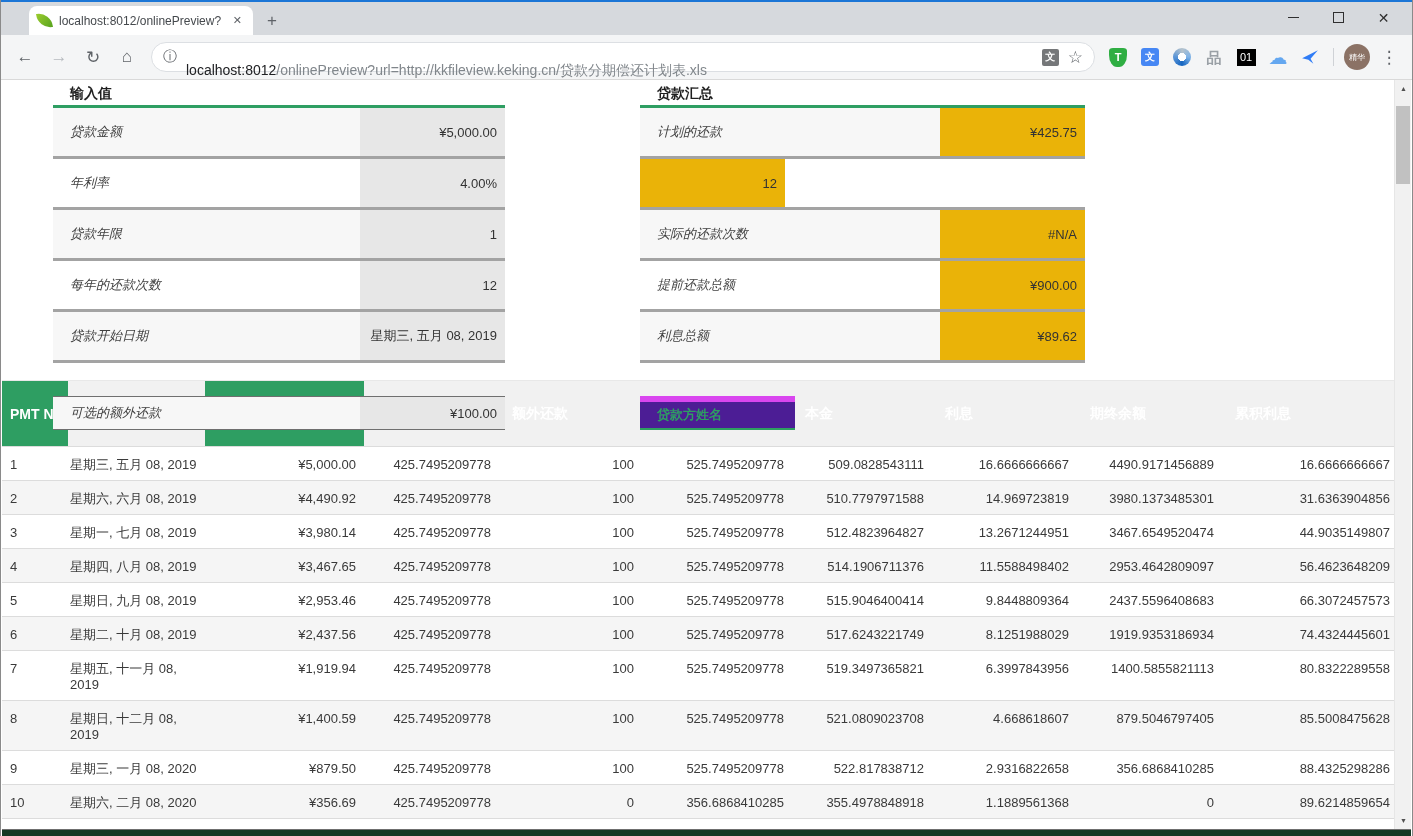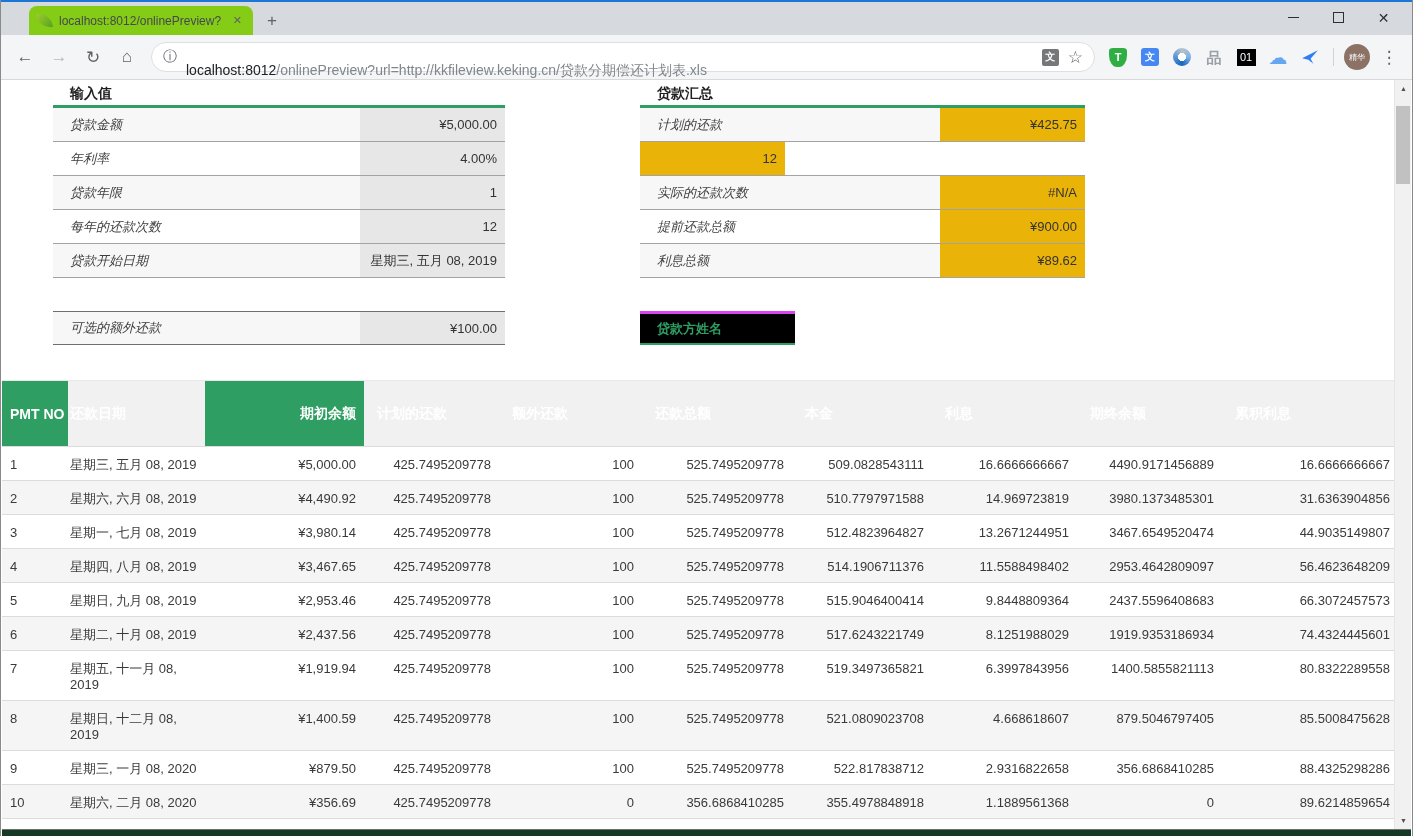--- a/index.html
+++ b/index.html
@@ -5,21 +5,21 @@
   * { box-sizing: border-box; margin: 0; padding: 0; }
   html,body { width:1413px; height:836px; overflow:hidden; }
   body { font-family:"Liberation Sans","DejaVu Sans",sans-serif; background:#fff; position:relative; }
   .window { position:absolute; inset:0; border-left:1px solid #8a8a8a; border-right:1px solid #8a8a8a; }
 
   
   .topline { height:2px; background:#1c76d6; }
 
   
   .tabstrip { height:33px; background:#d6d9dd; display:flex; align-items:flex-end; position:relative; }
-  .tab { margin-left:28px; width:224px; height:29px; background:#84cc16; border-radius:8px 8px 0 0;
+  .tab { margin-left:28px; width:224px; height:29px; background:#ffffff; border-radius:8px 8px 0 0;
          display:flex; align-items:center; padding:8px 8px; gap:7px; }
   .favicon { width:15px; height:15px; background:linear-gradient(135deg,#9ccc2e,#57a31f);
              border-radius:0 95% 0 95%; transform:rotate(-8deg); flex:none; }
   .tab-title { font-size:12px; color:#45494d; white-space:nowrap; overflow:hidden; flex:1; }
   .tab-close { font-size:11px; color:#5f6368; padding:0 3px; }
   .newtab { width:26px; height:26px; margin:0 0 1px 6px; font-size:17px; color:#5f6368;
             display:flex; align-items:center; justify-content:center; }
   .wincontrols { position:absolute; right:6px; top:0; height:31px; display:flex; align-items:center; }
   .winbtn { width:45px; height:100%; display:flex; align-items:center; justify-content:center;
             font-size:14px; color:#2f2f2f; }
@@ -62,33 +62,33 @@
   
   .content { position:absolute; top:80px; left:1px; right:1px; bottom:0; background:#fff; }
   .sheet { position:absolute; left:0; top:0; right:17px; bottom:7px; background:#fff; overflow:hidden; }
 
   .toptables { position:relative; height:300px; }
   .sec { position:absolute; top:2px; }
   .sec-left  { left:51px;  width:452px; }
   .sec-right { left:638px; width:445px; }
   .sec-title { height:26px; font-size:14px; font-weight:bold; color:#1f1f1f; padding-left:17px;
                display:flex; align-items:center; border-bottom:3px solid #2e9e62; }
-  .srow { display:flex; height:34px; align-items:stretch; border-bottom:1px solid #a3a3a3; }
+  .srow { display:flex; height:51px; align-items:stretch; border-bottom:3px solid #a3a3a3; }
   .srow.alt { background:#f7f7f7; }
   .slabel { flex:1; font-style:italic; font-size:13px; color:#3f3f3f; padding-left:17px;
             display:flex; align-items:center; }
   .sval { width:145px; font-size:13px; color:#333; padding-right:8px; display:flex;
           align-items:center; justify-content:flex-end; white-space:nowrap; }
   .sval.gray  { background:#e7e7e7; }
   .sval.green { background:#eab308; }
   .xrow { display:flex; height:34px; margin-top:33px; border-top:1px solid #6f6f6f;
           border-bottom:1px solid #6f6f6f; background:#f7f7f7; align-items:stretch; }
   .lrow { display:flex; height:34px; margin-top:33px; align-items:stretch; }
-  .llabel { width:155px; background:#000000; color:#2e9e62; font-weight:bold; font-size:13px;
-            padding-left:17px; border-top:3px solid #d946ef; border-bottom:2px solid #2e9e62;
+  .llabel { width:155px; background:#4c1d95; color:#2e9e62; font-weight:bold; font-size:13px;
+            padding-left:17px; border-top:6px solid #d946ef; border-bottom:2px solid #2e9e62;
             display:flex; align-items:center; }
   .lval { flex:1; background:#e7e7e7; border-top:1px solid #6f6f6f; border-bottom:1px solid #6f6f6f;
           font-size:13px; color:#3f3f3f; padding-right:8px; display:flex; align-items:center;
           justify-content:flex-end; }
 
   
   table.sched { border-collapse:collapse; table-layout:fixed; width:1394px; border-top:1px solid #e8e8e8; }
   .sched th { height:66px; background:#f1f1f1; color:#ffffff; font-size:14px; font-weight:bold;
               vertical-align:middle; border-bottom:1px solid #dcdcdc; }
   .sched th.hgreen { background:#2e9e62; }

